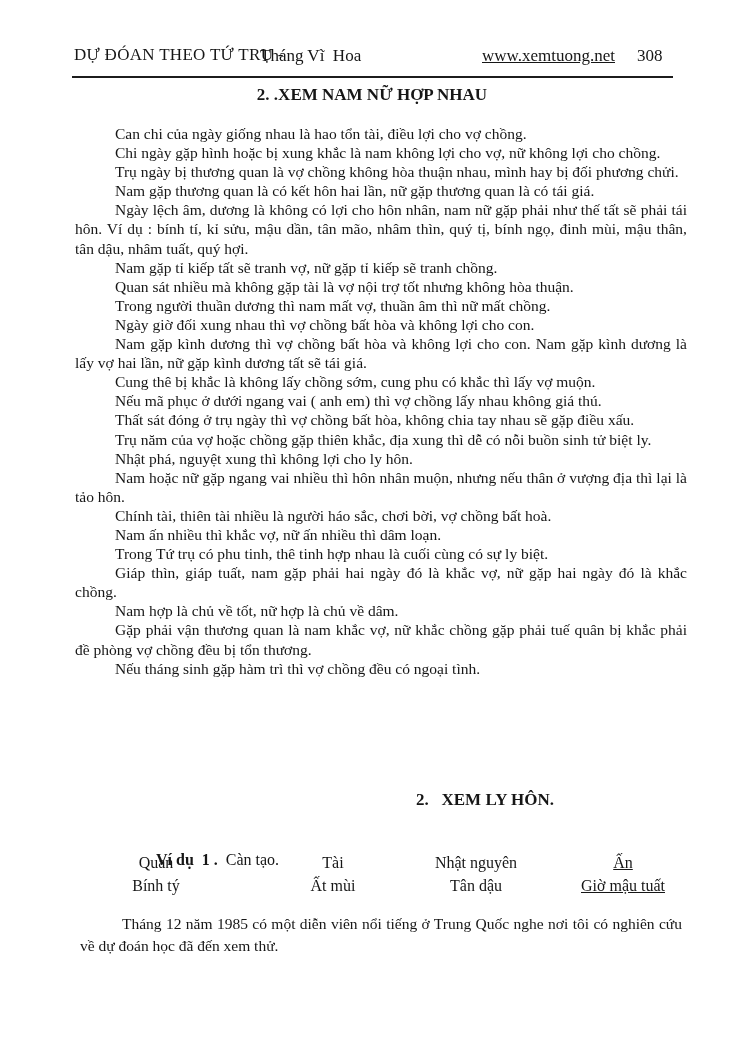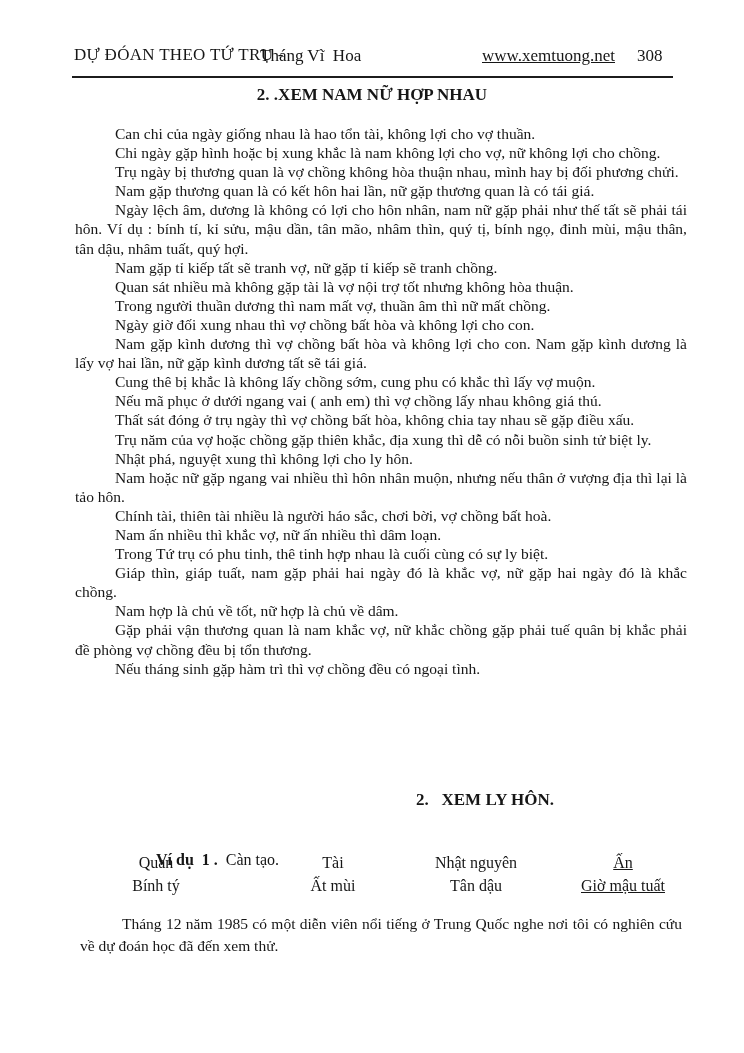--- a/index.html
+++ b/index.html
@@ -52,21 +52,21 @@
     <span class="hdr-left">DỰ ĐÓAN THEO TỨ TRỤ -</span>
     <span class="hdr-author">Tháng Vĩ  Hoa</span>
     <span class="hdr-site">www.xemtuong.net</span>
     <span class="hdr-page">308</span>
   </div>
   <div class="hdr-rule"></div>
 
   <div class="title1">2. .XEM NAM NỮ HỢP NHAU</div>
 
   <div class="body1">
-    <p>Can chi  của ngày giống nhau là hao tổn tài, không lợi cho vợ thuần.</p>
+    <p>Can chi  của ngày giống nhau là hao tổn tài, điều lợi cho vợ chồng.</p>
     <p>Chi ngày gặp hình hoặc bị xung khắc là nam không lợi cho vợ, nữ không lợi cho chồng.</p>
     <p>Trụ ngày bị thương quan là vợ chồng không hòa thuận nhau, mình hay bị đối phương chửi.</p>
     <p>Nam gặp thương quan là có kết hôn hai lần, nữ gặp thương quan là có tái giá.</p>
     <p>Ngày lệch âm, dương là không có lợi cho hôn nhân, nam nữ gặp phải như thế tất sẽ phải tái hôn. Ví dụ : bính tí, kỉ sửu, mậu dần, tân mão, nhâm thìn, quý tị, bính ngọ, đinh mùi, mậu thân, tân dậu, nhâm tuất, quý hợi.</p>
     <p>Nam gặp tỉ kiếp tất sẽ tranh vợ, nữ gặp tỉ kiếp sẽ tranh chồng.</p>
     <p>Quan sát nhiều mà không gặp tài là vợ nội trợ tốt nhưng không hòa thuận.</p>
     <p>Trong người thuần dương thì nam mất vợ, thuần âm thì nữ mất chồng.</p>
     <p>Ngày giờ đối xung nhau thì vợ chồng bất hòa và không lợi cho con.</p>
     <p>Nam gặp kình dương thì vợ chồng bất hòa và không lợi cho con. Nam gặp kình dương là lấy vợ hai lần, nữ gặp kình dương tất sẽ tái giá.</p>
     <p>Cung thê bị khắc là không lấy chồng sớm, cung phu có khắc thì lấy vợ muộn.</p>

